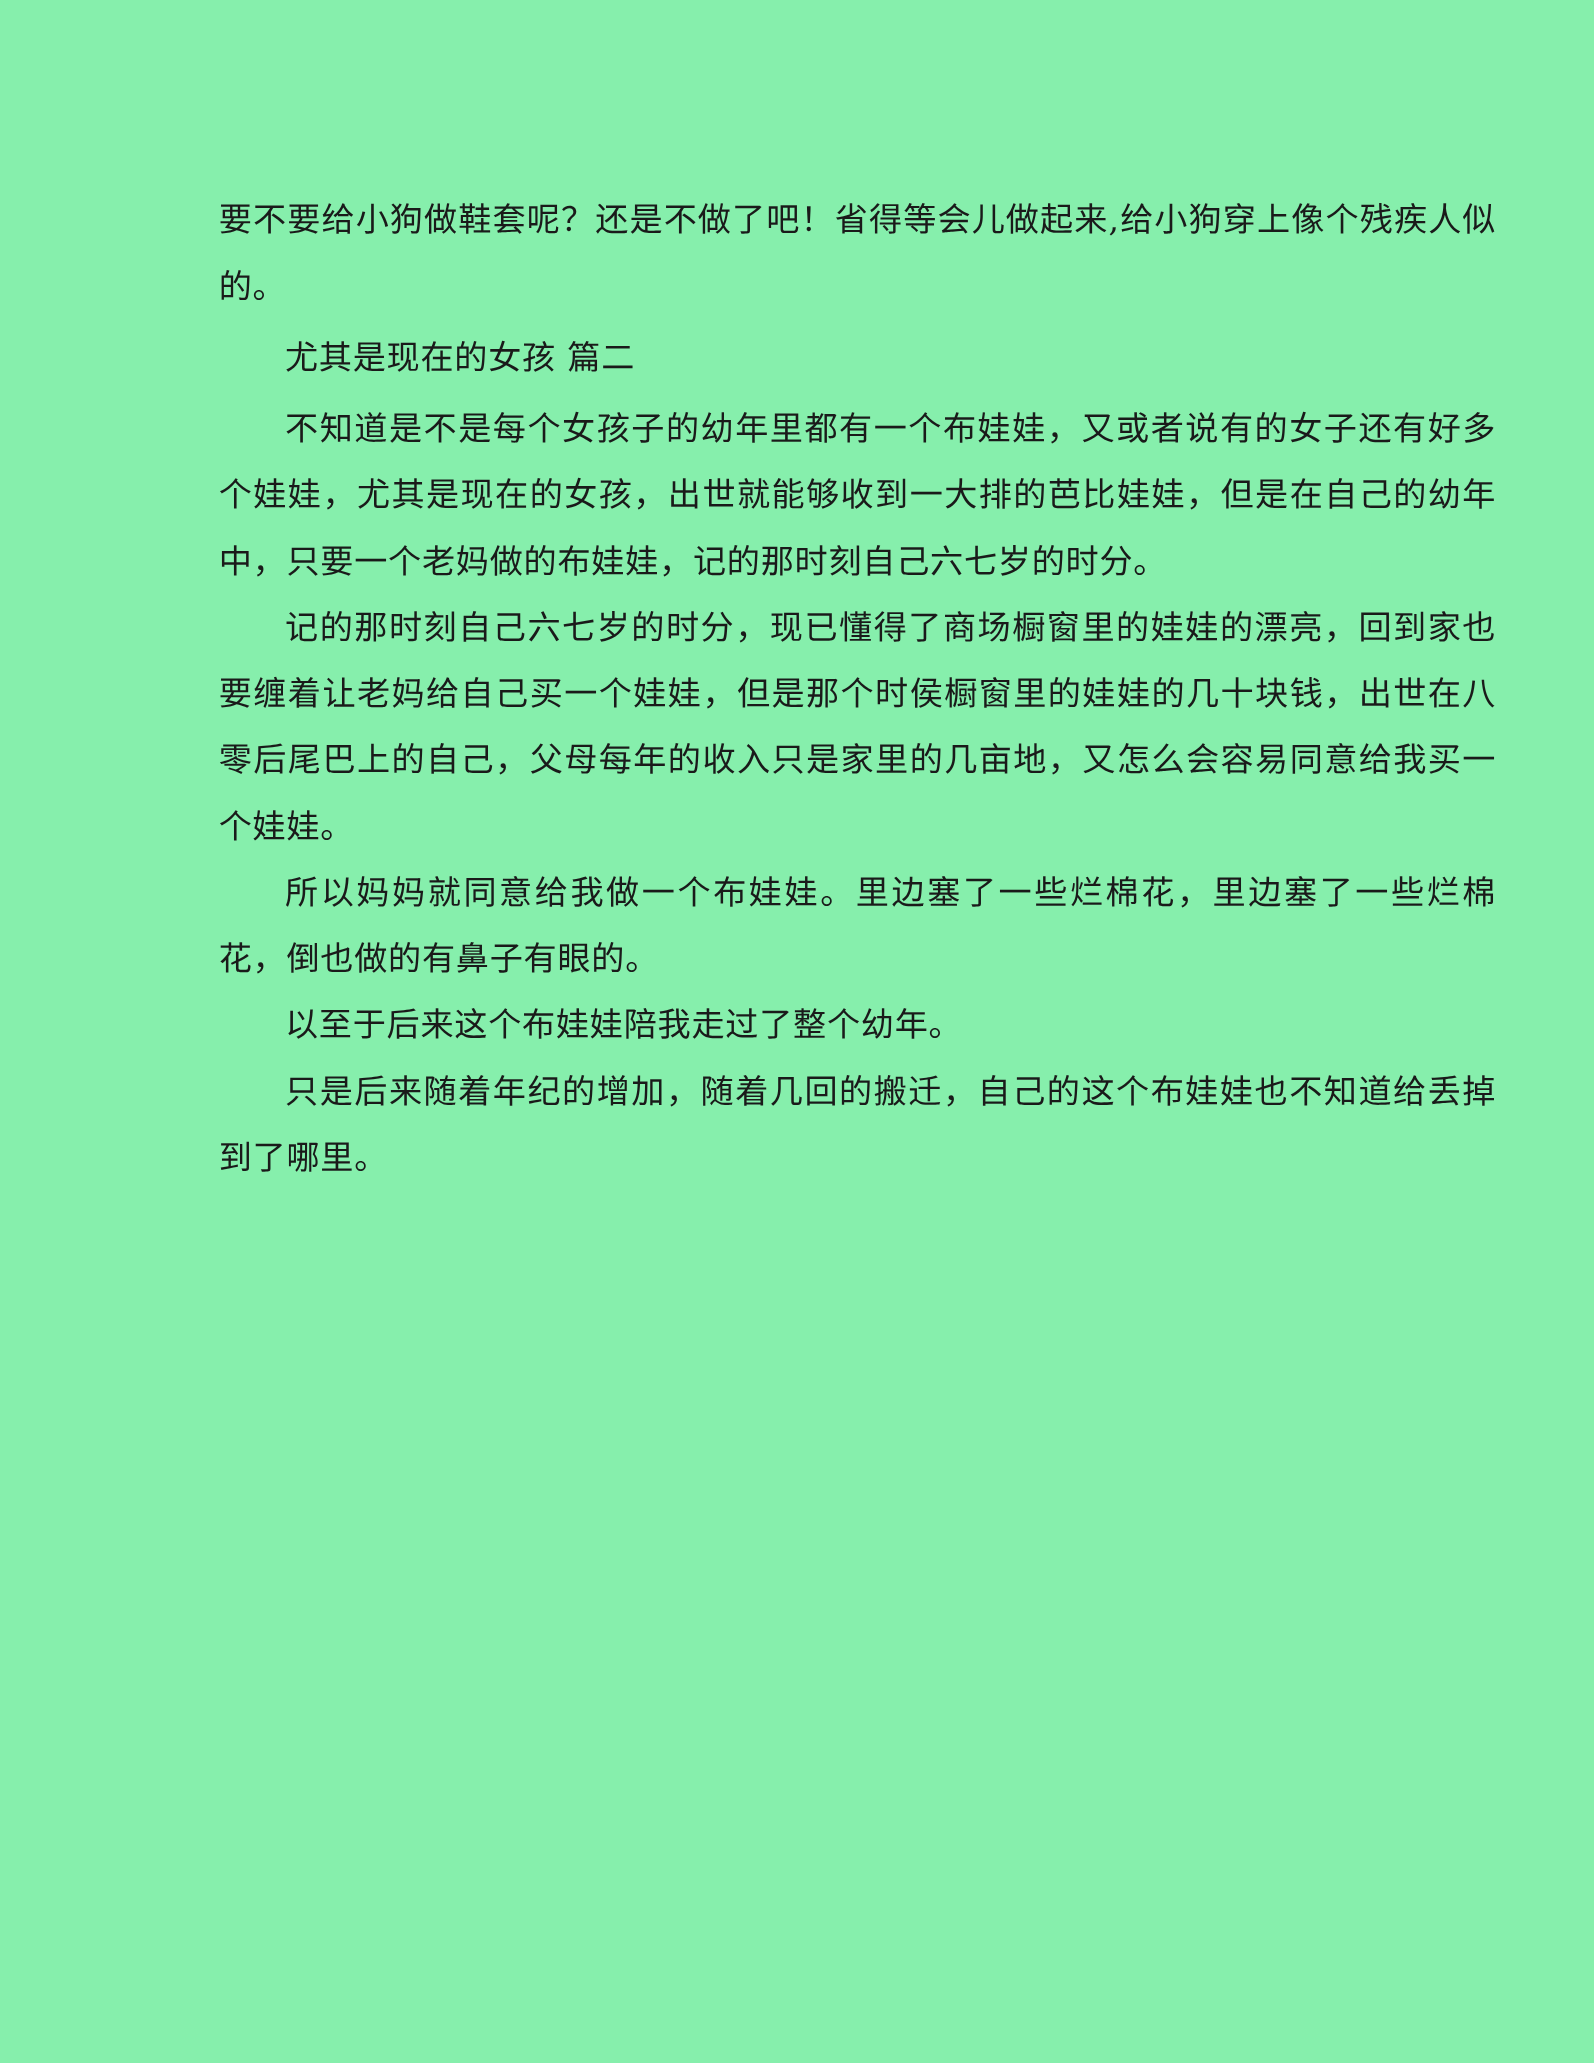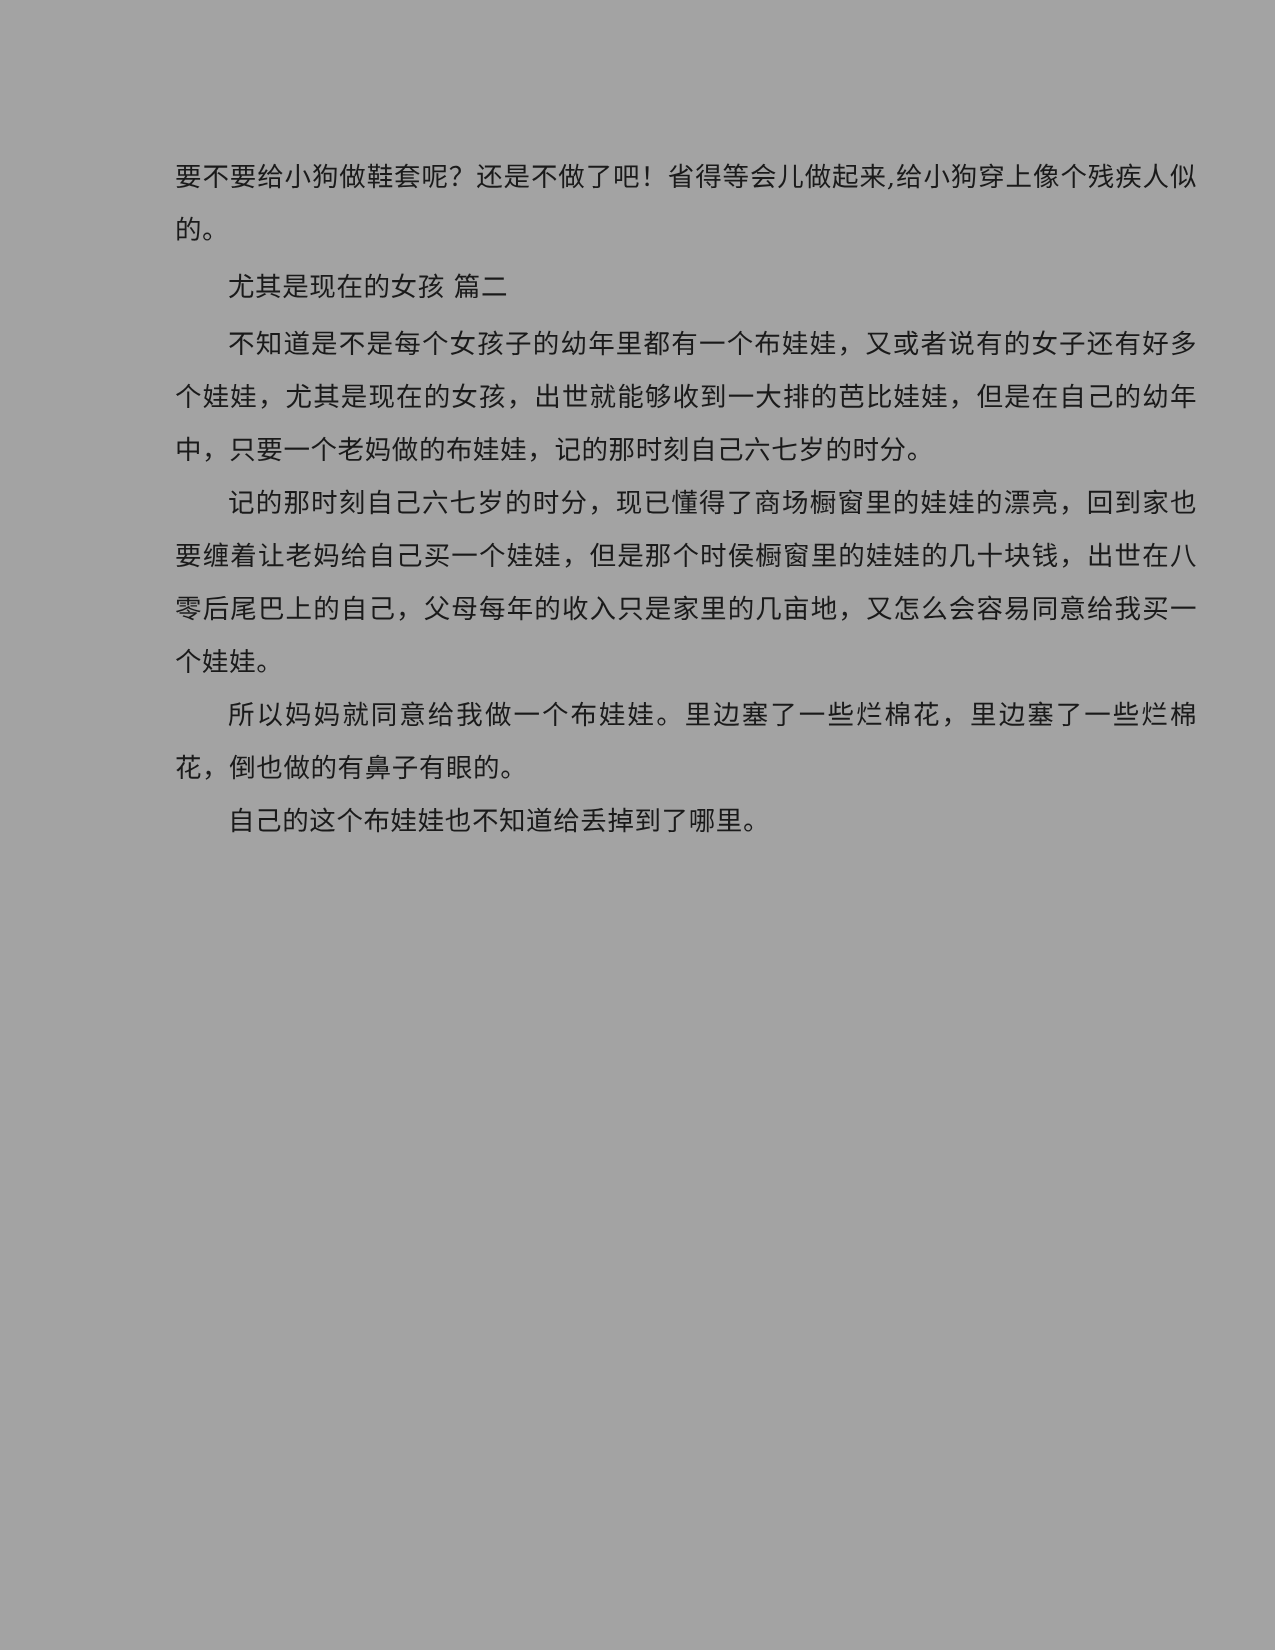--- a/index.html
+++ b/index.html
@@ -14,21 +14,21 @@
     font-family: "DejaVu Serif", "Liberation Serif", serif;
     color: #1a1a1a;
     position: relative;
     overflow: hidden;
   }
   .page {
     box-sizing: border-box;
     width: 1275px;
     height: 1650px;
     padding: 150px 78px 120px 175px;
-    background: #a3a3a3;
+    background: #86efac;
   }
   .doc-body {
     font-size: 26.5px;
     line-height: 53px;
     letter-spacing: 0.6px;
     text-align: justify;
     text-justify: inter-ideograph;
   }
   p {
     margin: 0;
@@ -49,15 +49,16 @@
 </head>
 <body>
 
 <div class="page">
   <div class="doc-body">
     <p class="para-noindent">要不要给小狗做鞋套呢？还是不做了吧！省得等会儿做起来,给小狗穿上像个残疾人似的。</p>
     <p class="heading">尤其是现在的女孩 篇二</p>
     <p class="para">不知道是不是每个女孩子的幼年里都有一个布娃娃，又或者说有的女子还有好多个娃娃，尤其是现在的女孩，出世就能够收到一大排的芭比娃娃，但是在自己的幼年中，只要一个老妈做的布娃娃，记的那时刻自己六七岁的时分。</p>
     <p class="para">记的那时刻自己六七岁的时分，现已懂得了商场橱窗里的娃娃的漂亮，回到家也要缠着让老妈给自己买一个娃娃，但是那个时侯橱窗里的娃娃的几十块钱，出世在八零后尾巴上的自己，父母每年的收入只是家里的几亩地，又怎么会容易同意给我买一个娃娃。</p>
     <p class="para">所以妈妈就同意给我做一个布娃娃。里边塞了一些烂棉花，里边塞了一些烂棉花，倒也做的有鼻子有眼的。</p>
-    <p class="para">自己的这个布娃娃也不知道给丢掉到了哪里。</p>
+    <p class="para">以至于后来这个布娃娃陪我走过了整个幼年。</p>
+    <p class="para">只是后来随着年纪的增加，随着几回的搬迁，自己的这个布娃娃也不知道给丢掉到了哪里。</p>
   </div>
 </div>
 
 </body></html>

